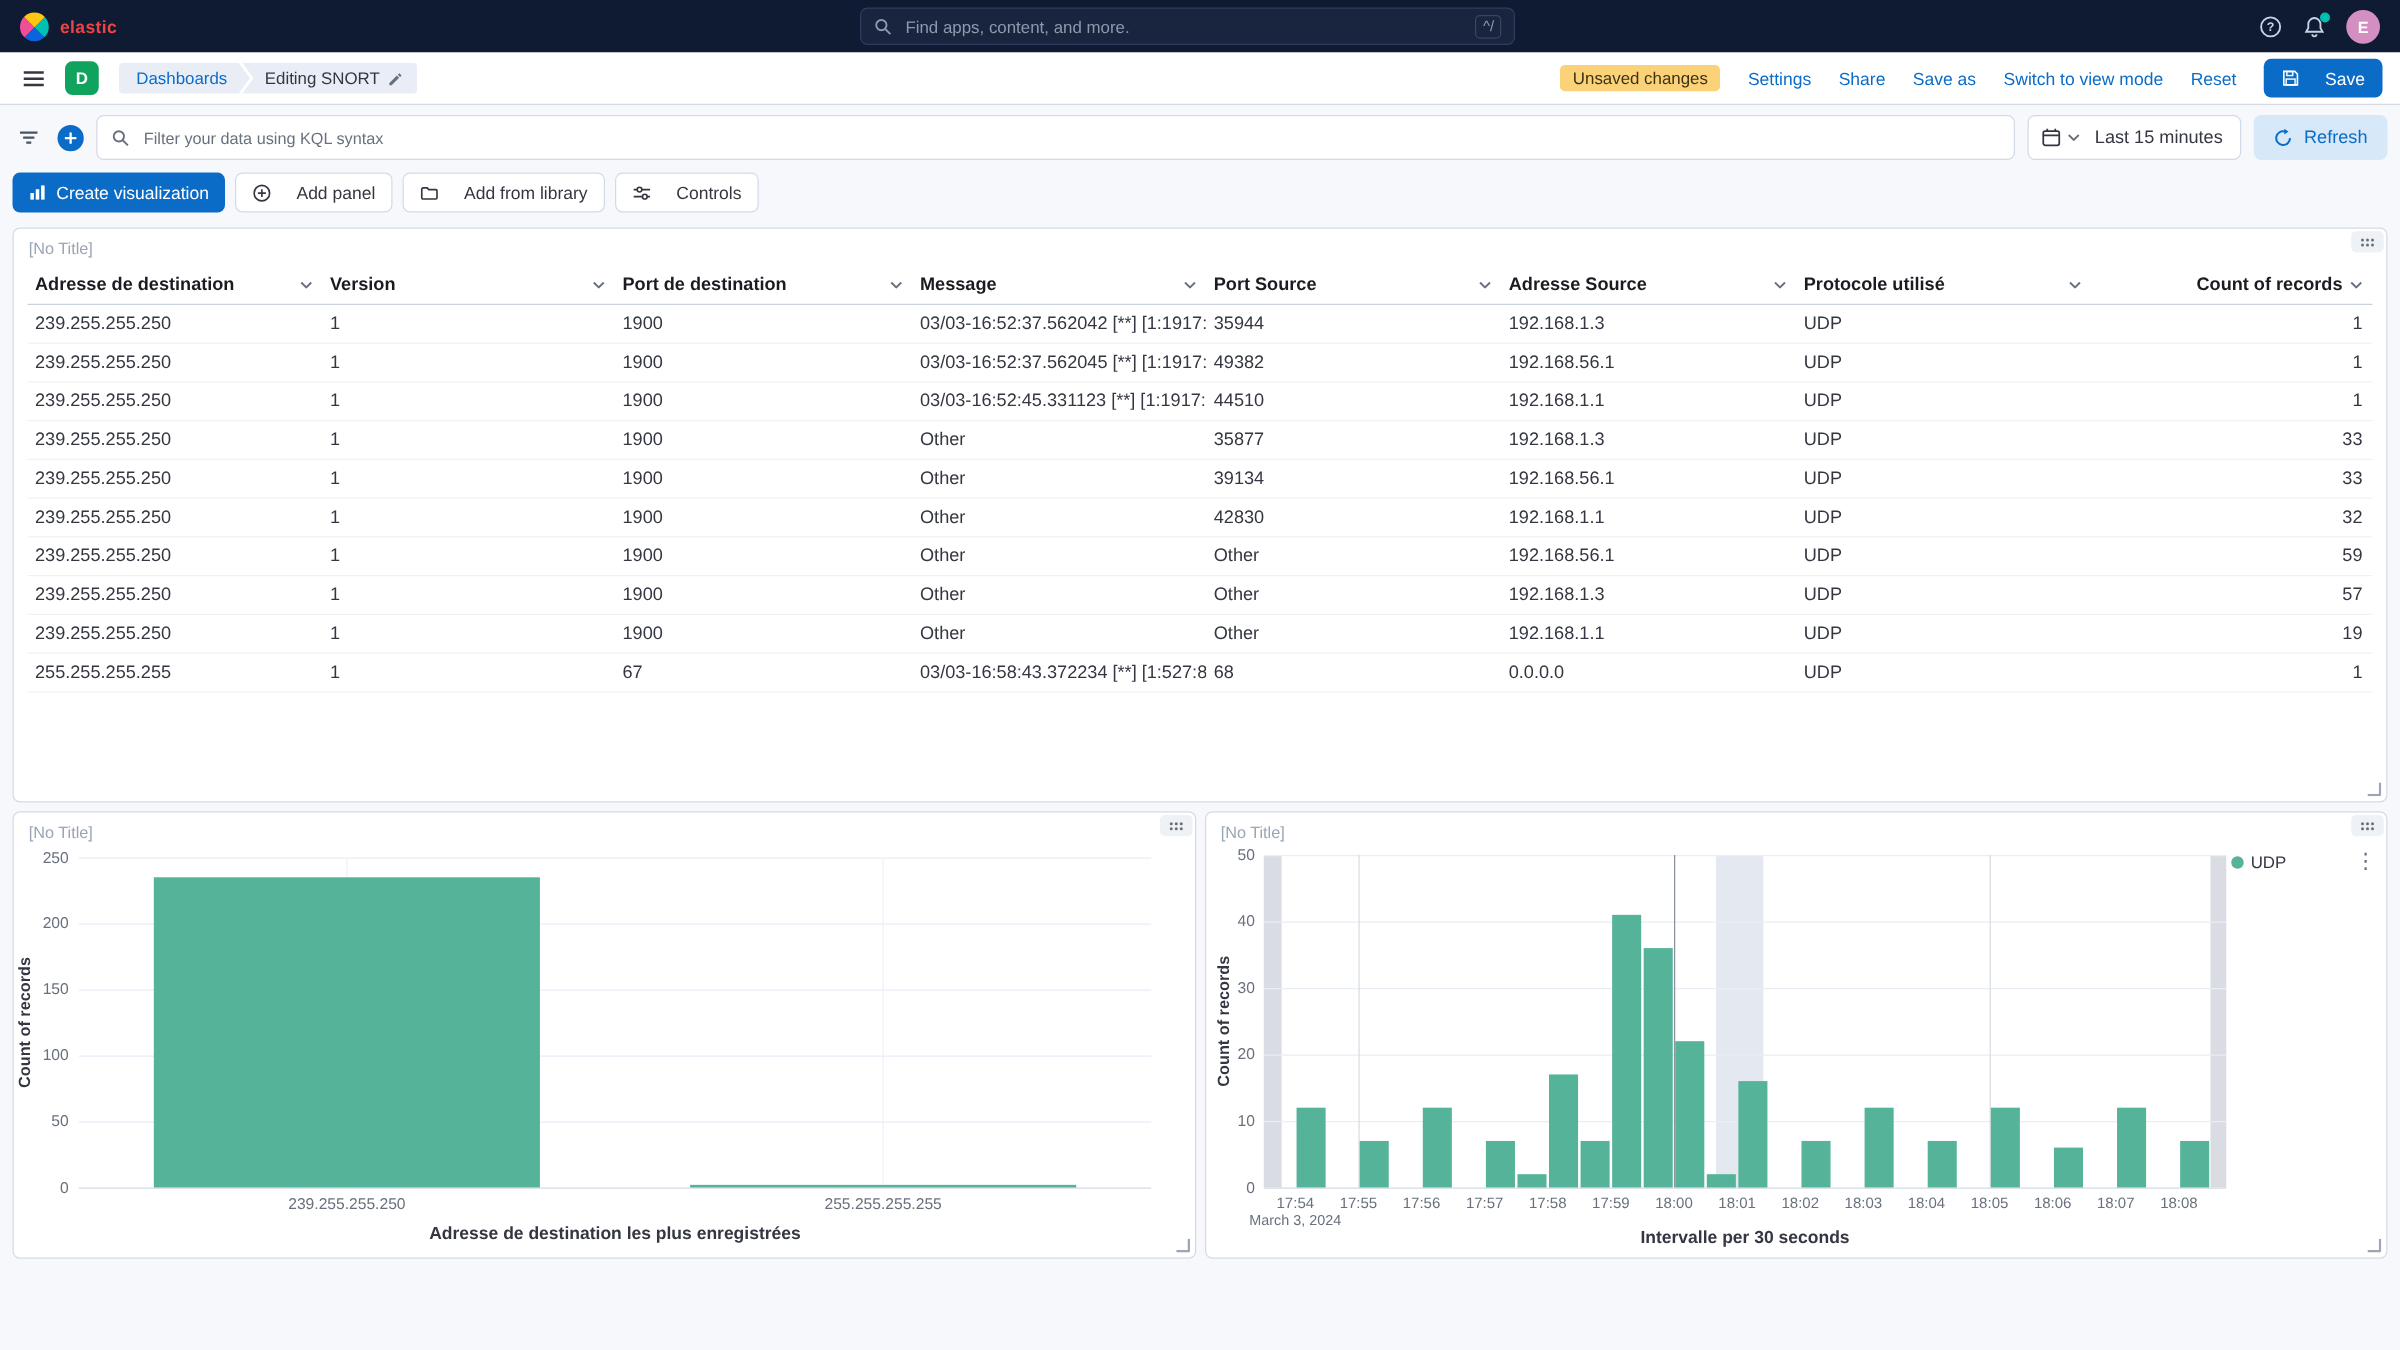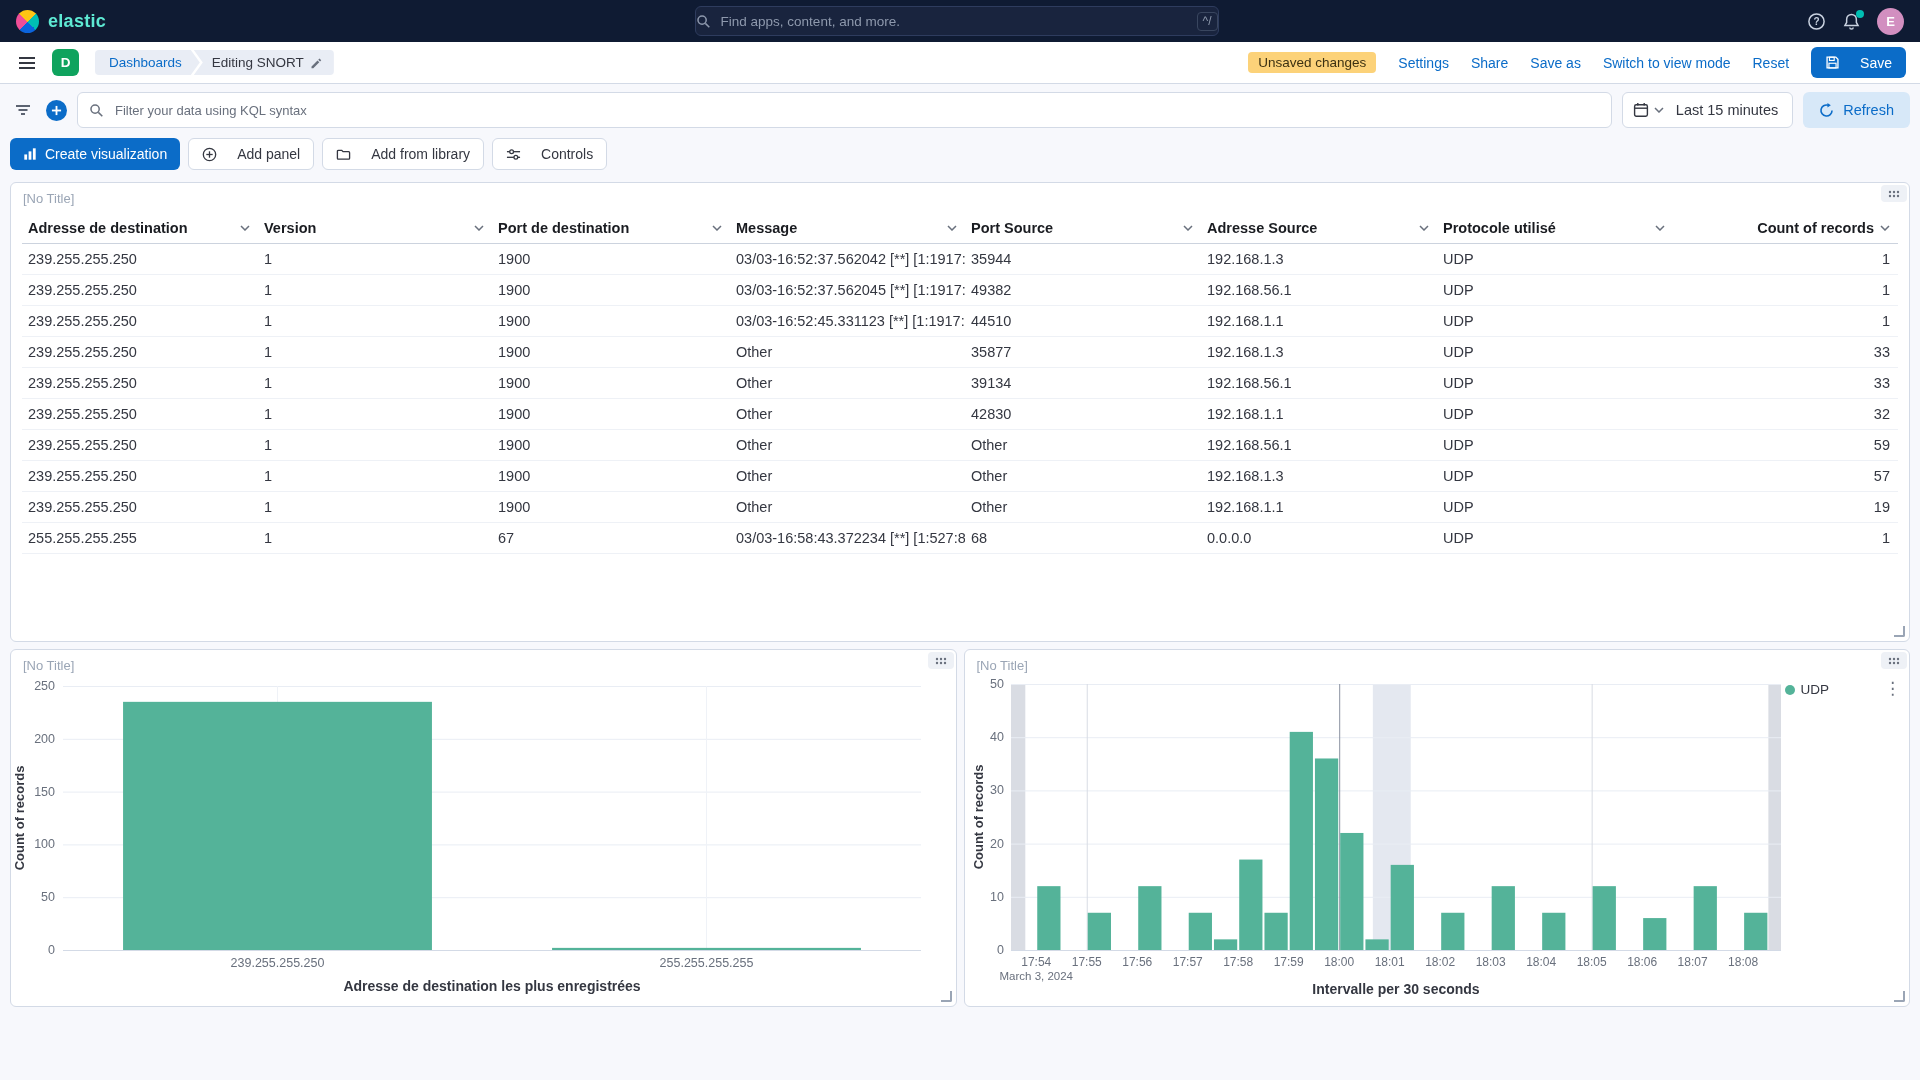--- a/index.html
+++ b/index.html
@@ -7,23 +7,23 @@
     background:#f7f8fc; font-family:"Liberation Sans","DejaVu Sans",sans-serif; color:#343741; }
   button { font-family:inherit; border:none; background:none; padding:0; cursor:pointer; }
   input { font-family:inherit; outline:none; }
   svg { font-family:inherit; display:block; }
 
   
   .topbar { height:42px; background:#0f1b33; display:flex; align-items:center; padding:0 16px; gap:12px; }
   .brand { display:flex; align-items:center; gap:9px; }
   .logo-ball { width:23px; height:23px; border-radius:50%;
     background:conic-gradient(from -45deg,#fec514 0 25%,#00bfb3 0 50%,#0b64dd 0 75%,#f04e98 0 100%); }
-  .brand-text { color:#5eead4; font-size:18px; font-weight:700; letter-spacing:.3px;text-align:center; }
+  .brand-text { color:#ef4444; font-size:14px; font-weight:700; letter-spacing:.3px;text-align:center; }
   .global-search { margin:0 auto; width:524px; height:30px; background:#19243e; border:1px solid #2e3c5e;
-    border-radius:6px; display:flex; align-items:center; padding:0 0; gap:8px; }
+    border-radius:6px; display:flex; align-items:center; padding:0 10px; gap:8px; }
   .global-search input { flex:1; background:transparent; border:none; color:#d4dae5; font-size:13.5px; }
   .global-search input::placeholder { color:#8e99ad; }
   .gs-kbd { color:#8e99ad; font-size:12px; border:1px solid #39465f; border-radius:4px; padding:0 5px; line-height:17px; }
   .top-icons { display:flex; align-items:center; gap:16px; }
   .top-icon { position:relative; }
   .badge-dot { position:absolute; top:-2px; right:-3px; width:8px; height:8px; border-radius:50%; background:#00bfb3; }
   .avatar { width:27px; height:27px; border-radius:50%; background:#d28fc0; color:#fff; font-size:13px; font-weight:700;
     display:flex; align-items:center; justify-content:center; }
 
   

